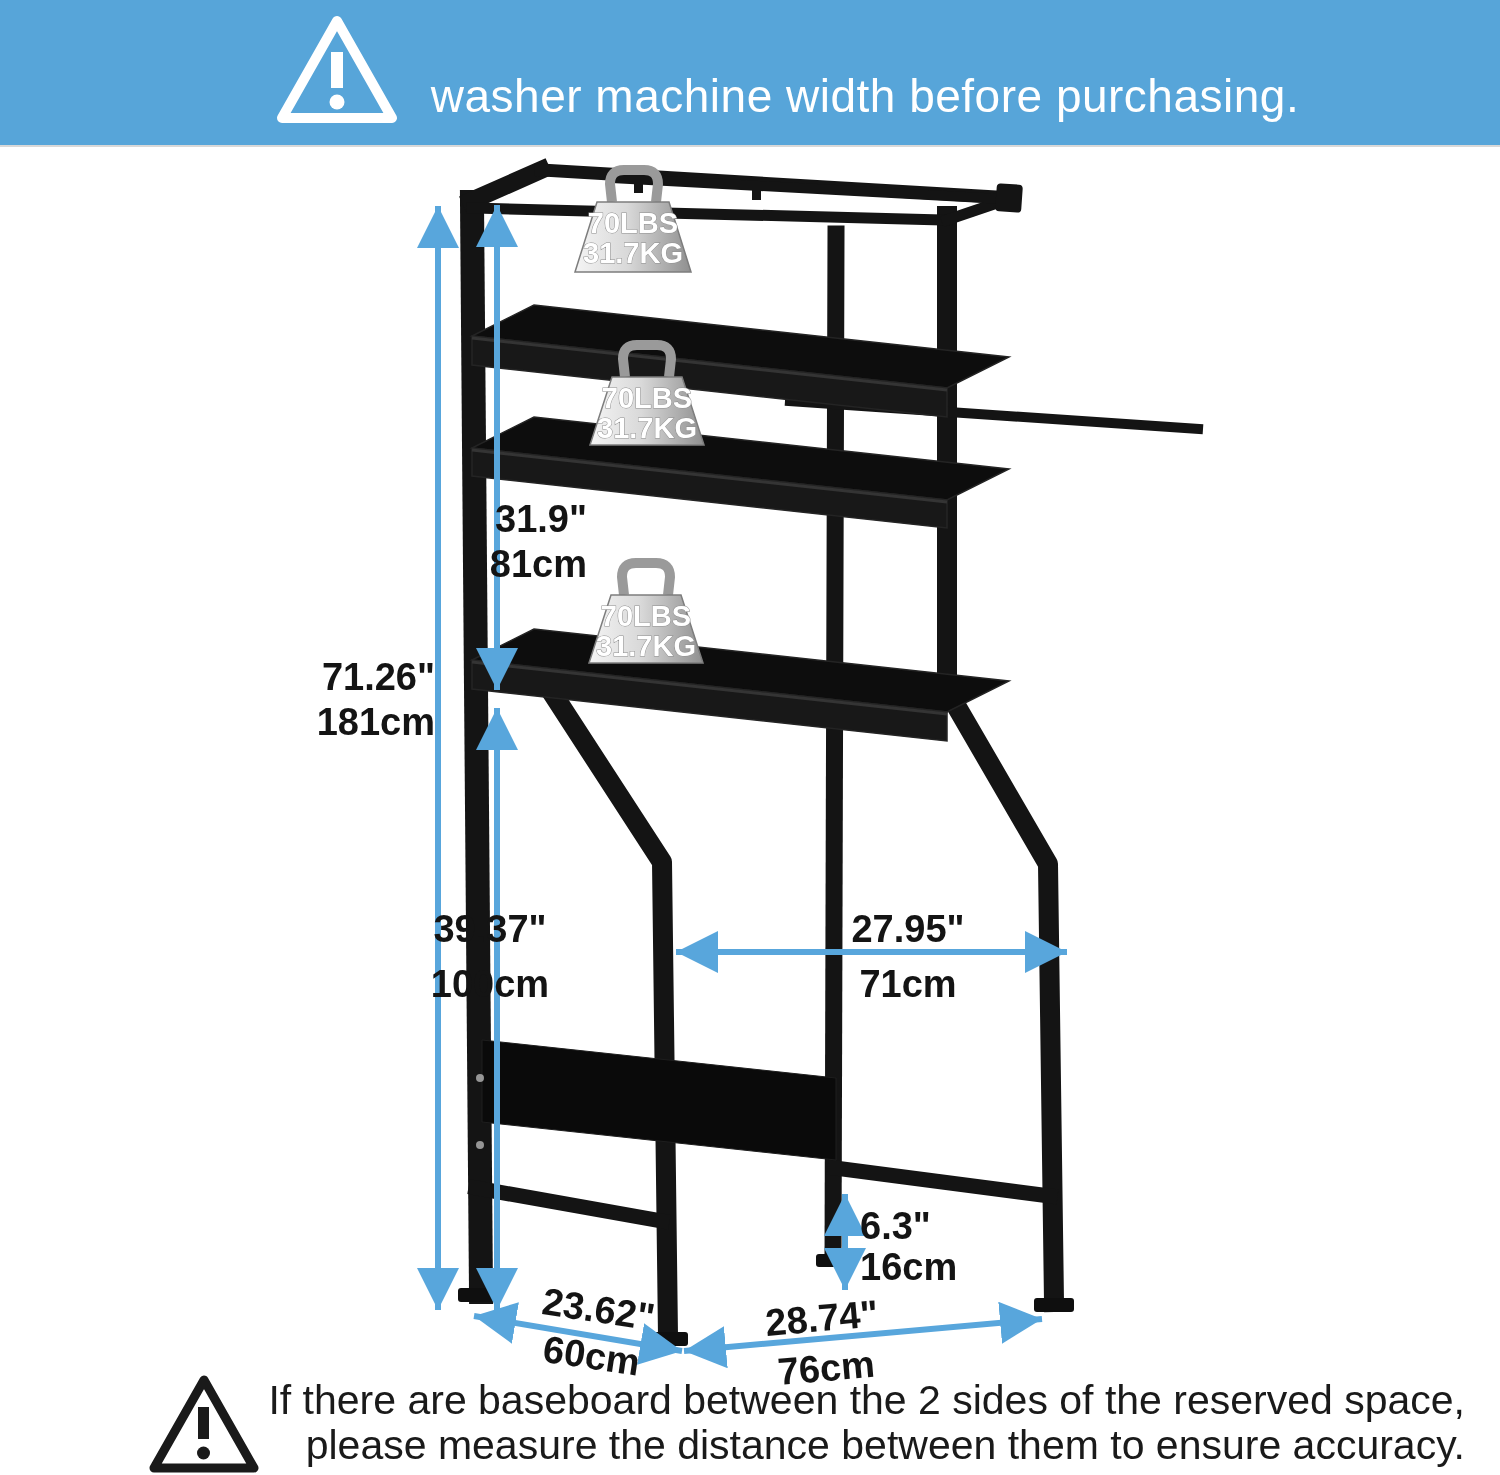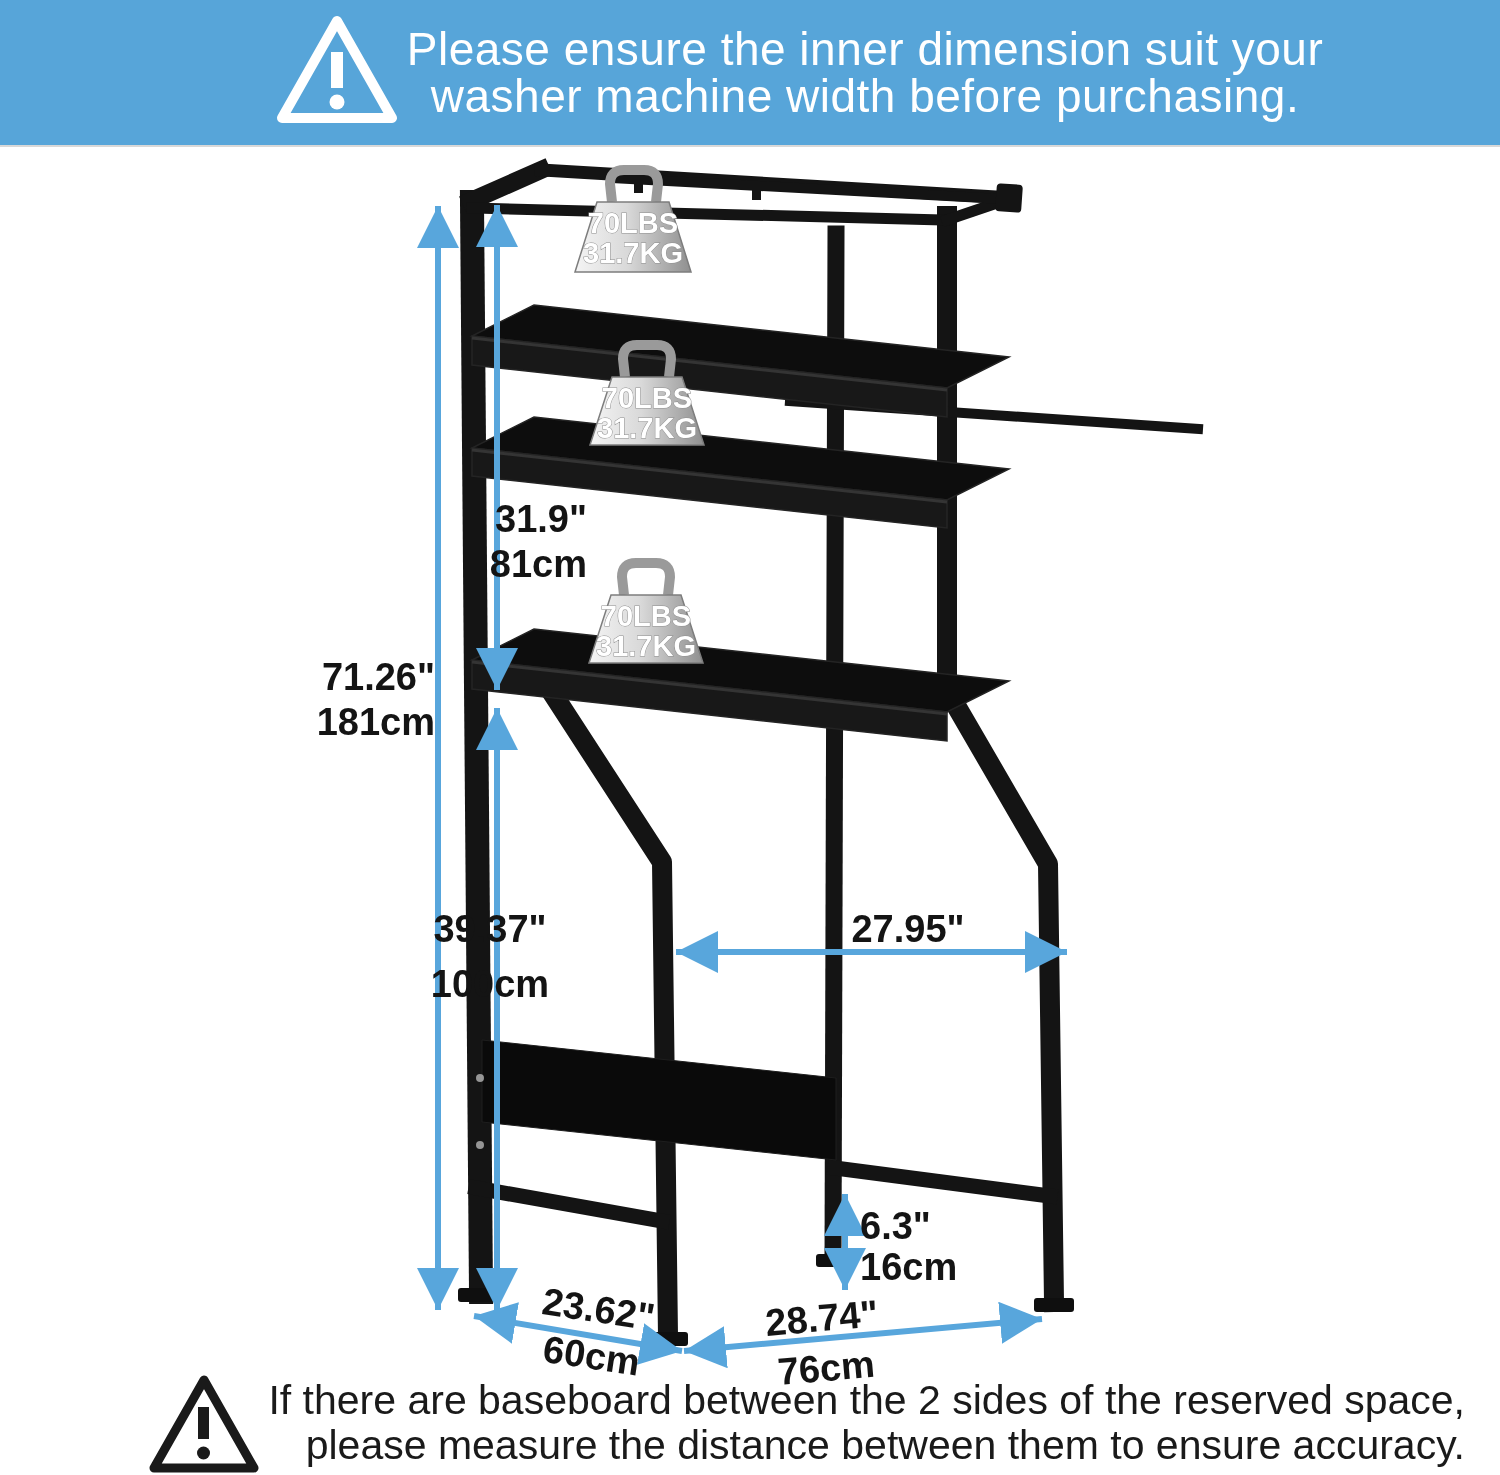--- a/index.html
+++ b/index.html
@@ -51,21 +51,21 @@
 
 <div id="stage">
 
   <div id="banner">
     <svg id="banner-icon" width="122" height="112" viewBox="0 0 122 112">
       <polygon points="61,7 116,104 6,104" fill="none" stroke="#ffffff" stroke-width="10" stroke-linejoin="round"></polygon>
       <rect x="55" y="38" width="12" height="36" fill="#ffffff"></rect>
       <circle cx="61" cy="88" r="7.5" fill="#ffffff"></circle>
     </svg>
     <div id="banner-text">
-      <span>Please ensure the inner dimension suit your</span><br>
+      <br>
       <span>washer machine width before purchasing.</span>
     </div>
   </div>
 
   <svg id="rack-svg" viewBox="0 0 1500 1475">
     <defs>
       <linearGradient id="wgrad" x1="0" y1="0" x2="1" y2="0">
         <stop offset="0" stop-color="#f4f4f4"></stop>
         <stop offset="0.45" stop-color="#d9d9d9"></stop>
         <stop offset="1" stop-color="#8f8f8f"></stop>
@@ -170,20 +170,21 @@
   <div class="dim" id="dim-total-height">
     <span>71.26"</span>
     <span class="cm">181cm</span>
   </div>
   <div class="dim" id="dim-clearance">
     <span>39.37"</span>
     <span class="cm">100cm</span>
   </div>
   <div class="dim" id="dim-inner-width">
     <span>27.95"</span>
+    <span class="cm">71cm</span>
   </div>
   <div class="dim" id="dim-rail-height">
     <span>6.3"</span>
     <span class="cm">16cm</span>
   </div>
   <div class="dim" id="dim-depth">
     <span>23.62"</span>
     <span class="cm">60cm</span>
   </div>
   <div class="dim" id="dim-outer-width">

